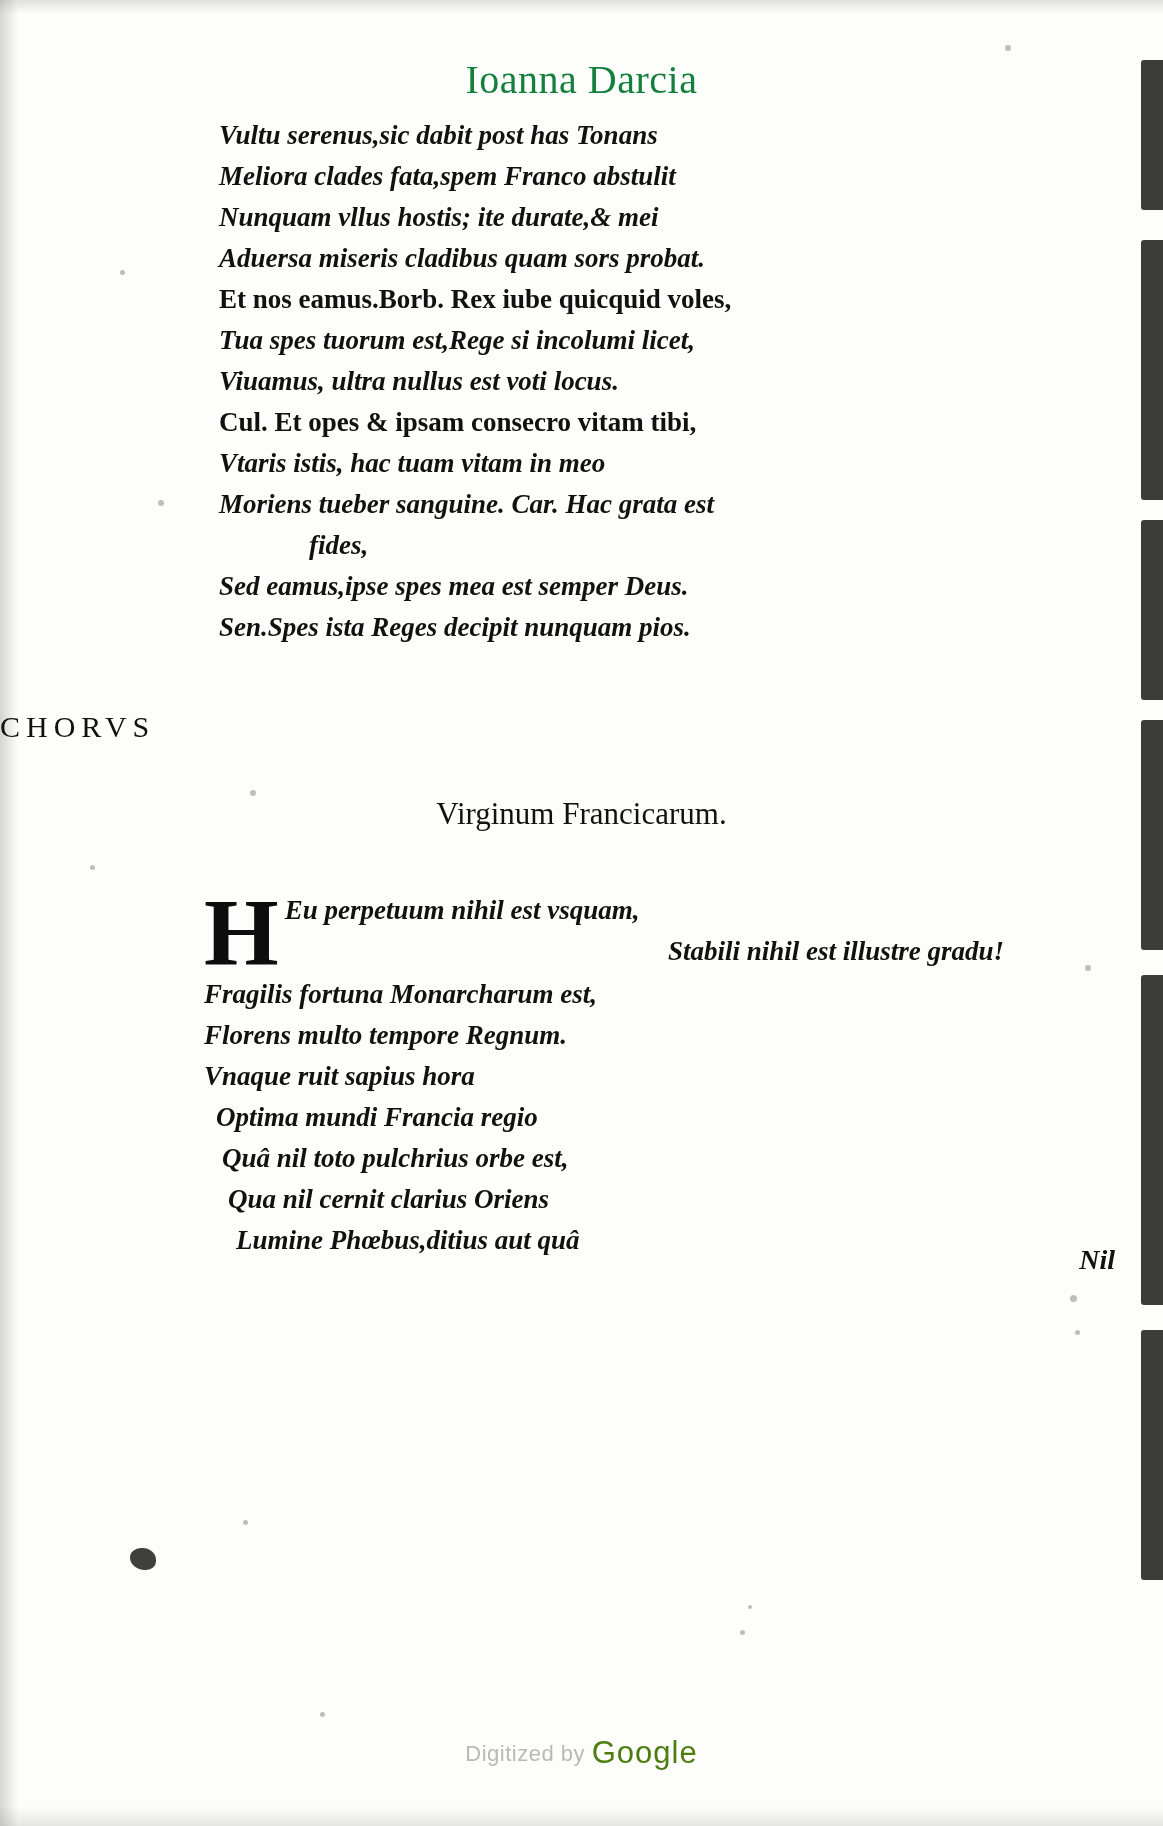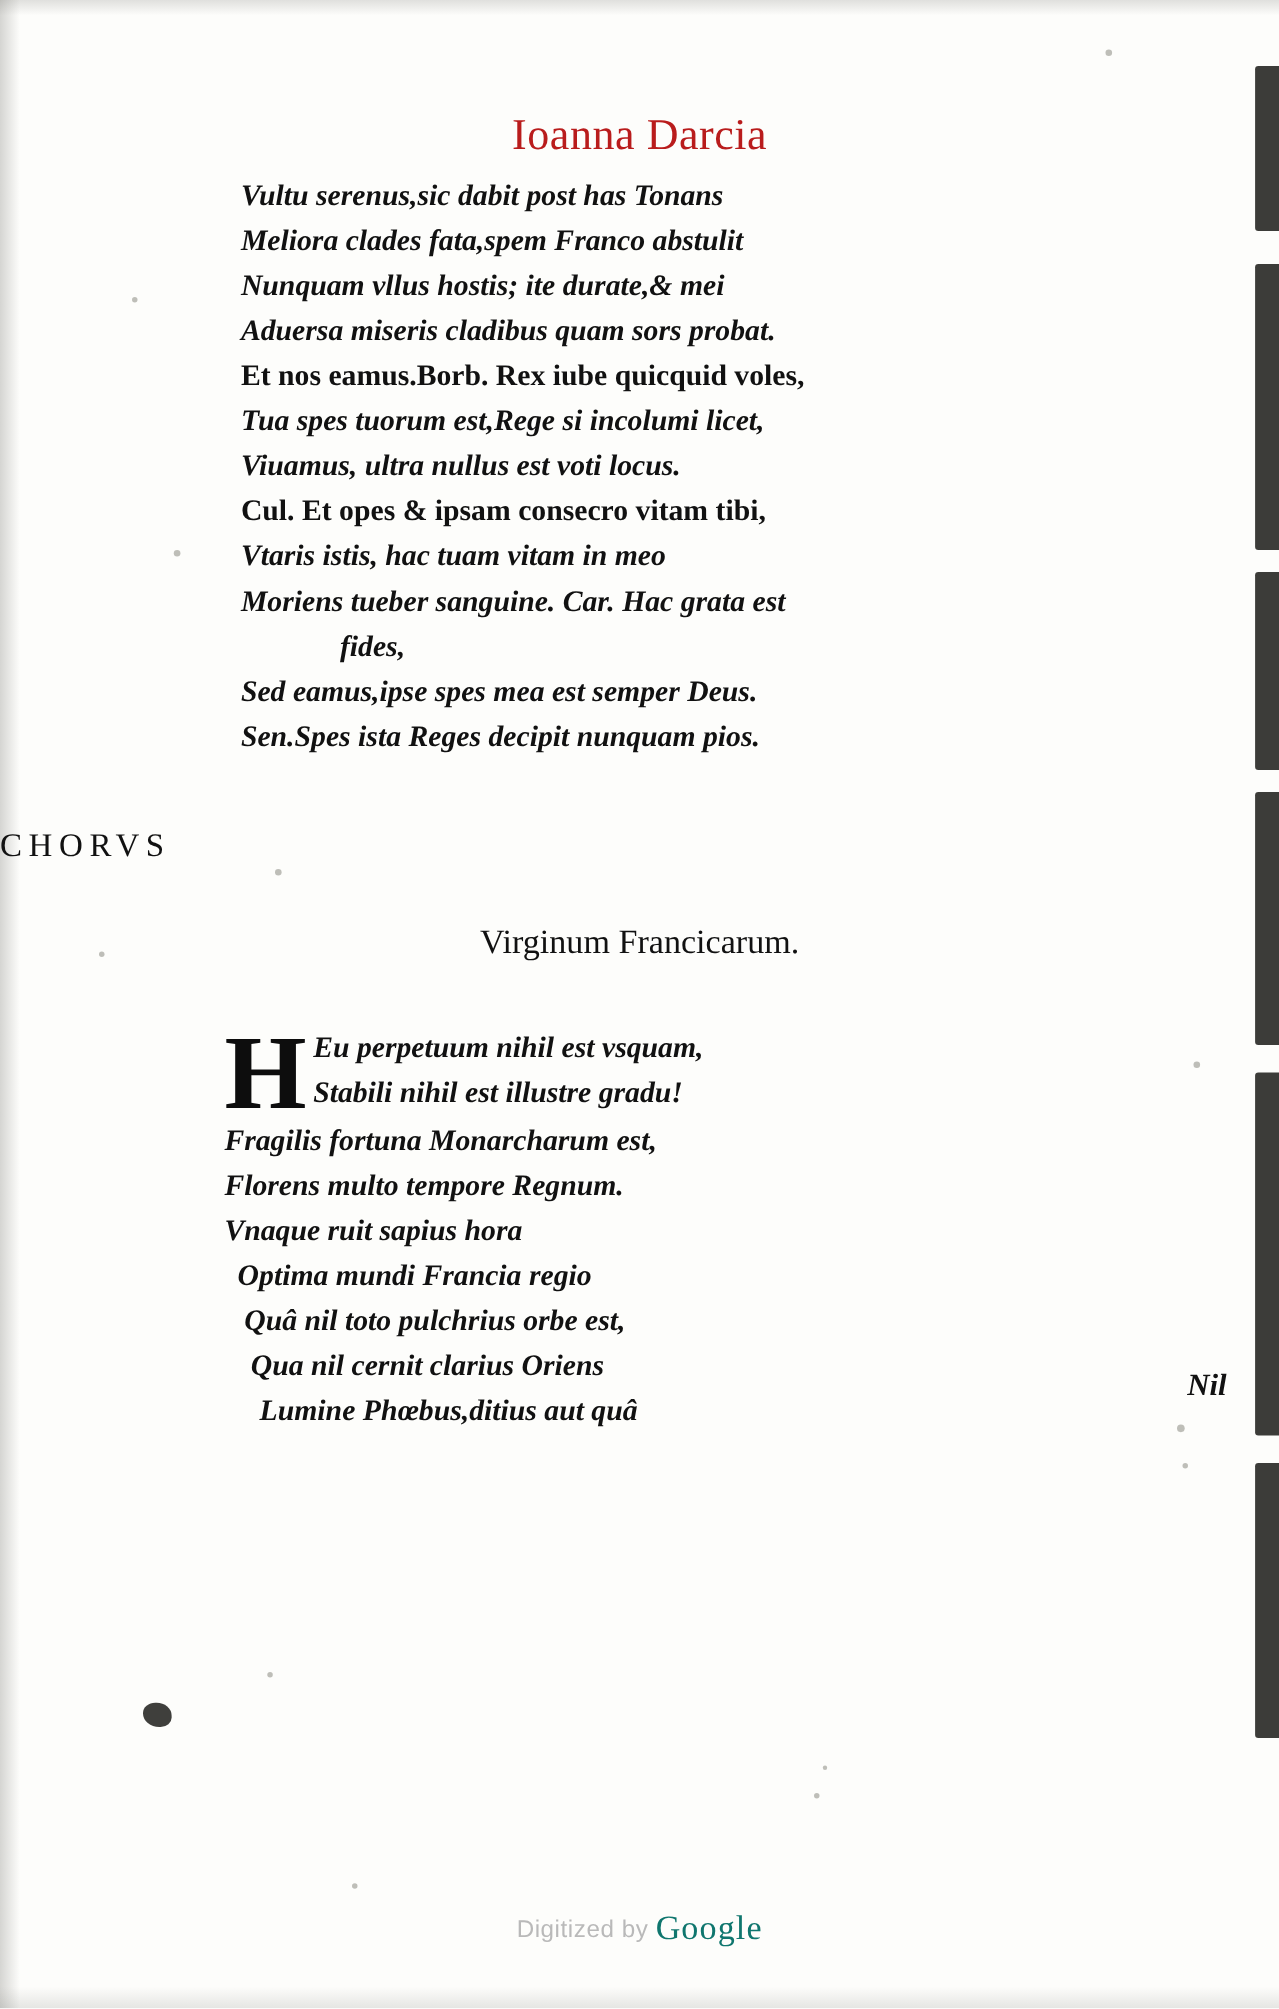--- a/index.html
+++ b/index.html
@@ -57,22 +57,22 @@
   .textblock {
     position: absolute;
     left: 0;
     top: 0;
     width: 1163px;
   }
   .heading {
     text-align: center;
     font-size: 40px;
     letter-spacing: 0.5px;
-    color: #b91c1c;
-    margin-top: 98px;
+    color: #15803d;
+    margin-top: 56px;
     font-family: "Liberation Serif", serif;
   }
   .verse {
     margin: 12px auto;
     width: 780px;
     padding-left: 55px;
   }
   .line {
     font-style: italic;
     font-weight: bold;
@@ -142,23 +142,23 @@
     left: 0;
     width: 100%;
     top: 1735px;
     text-align: center;
     color: #b9b9b9;
     font-size: 22px;
     letter-spacing: 0.5px;
     font-family: "Liberation Sans", sans-serif;
   }
   .footer .g {
-    font-family: Liberation Serif, serif;
+    font-family: Liberation Sans, sans-serif;
     font-size: 31px;
-    color: #0f766e;
+    color: #4d7c0f;
     vertical-align: -2px;
     letter-spacing: 1px;
   }
   .speck {
     position: absolute;
     background: #8a8a82;
     border-radius: 50%;
     opacity: 0.55;
     pointer-events: none;
   }
@@ -221,21 +221,21 @@
       <div class="line">Sen.Spes ista Reges decipit nunquam pios.</div>
     </div>
 
     <div class="chorus-title">CHORVS</div>
     <div class="chorus-sub">Virginum Francicarum.</div>
 
     <div class="dropcap-block">
       <span class="dropcap">H</span>
       <div class="dropcap-lines">
         <div class="line">Eu perpetuum nihil est vsquam,</div>
-        <div class="line" style="padding-left:26px;">Stabili nihil est illustre gradu!</div>
+        <div class="line" style="padding-left:26px;text-align:right;">Stabili nihil est illustre gradu!</div>
       </div>
       <div class="after-drop">
         <div class="line">Fragilis fortuna Monarcharum est,</div>
         <div class="line">Florens multo tempore Regnum.</div>
         <div class="line">Vnaque ruit sapius hora</div>
         <div class="line" style="padding-left:12px;">Optima mundi Francia regio</div>
         <div class="line" style="padding-left:18px;">Quâ nil toto pulchrius orbe est,</div>
         <div class="line" style="padding-left:24px;">Qua nil cernit clarius Oriens</div>
         <div class="line" style="padding-left:32px;">Lumine Phœbus,ditius aut quâ</div>
       </div>

